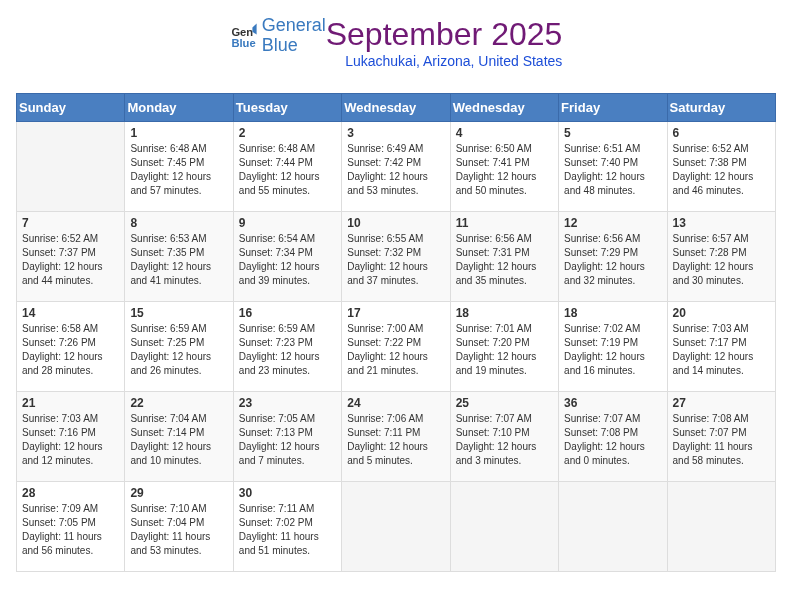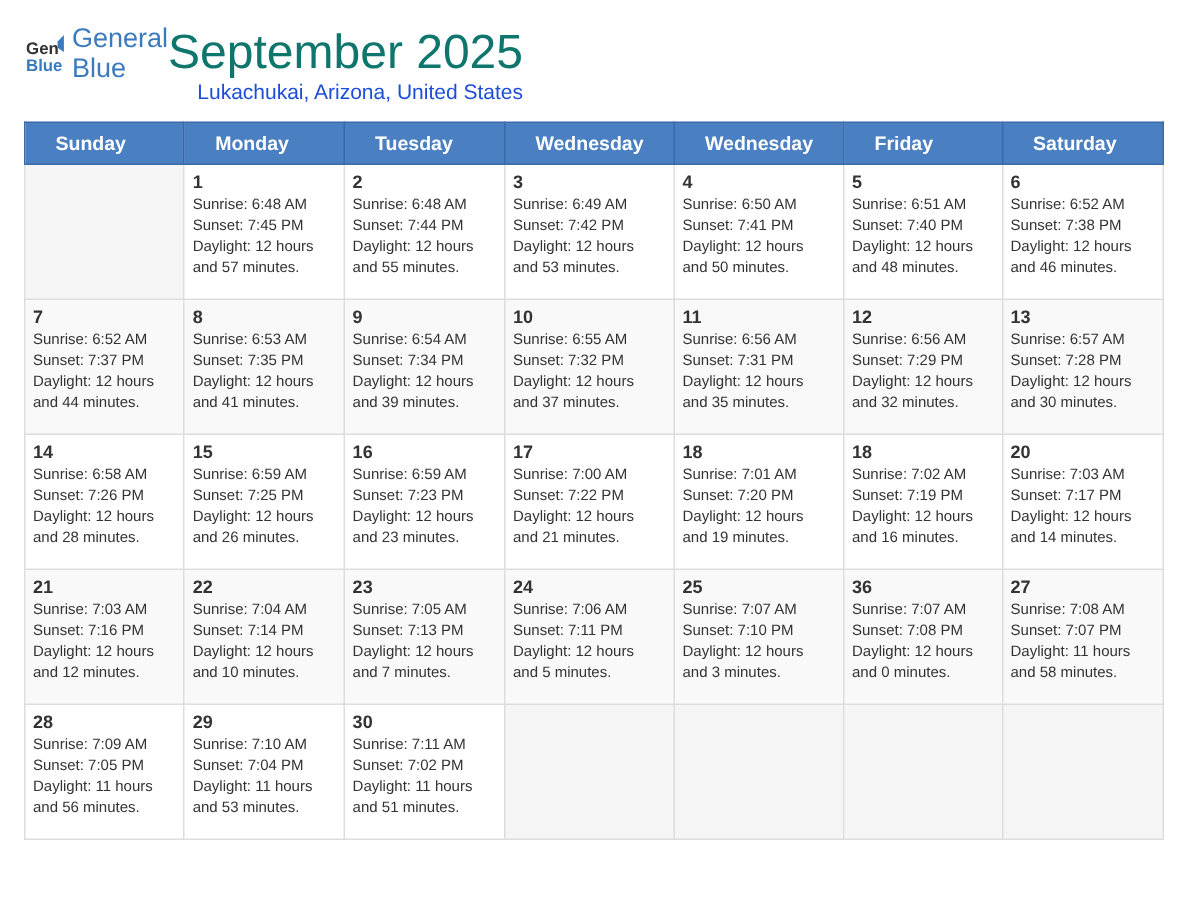--- a/index.html
+++ b/index.html
@@ -5,23 +5,23 @@
     * { box-sizing: border-box; margin: 0; padding: 0; }
     body {
       font-family: Arial, sans-serif;
       background: #fff;
       width: 792px;
       min-height: 612px;
       padding: 16px;
     }
     .header {
       display: flex;
-      justify-content: flex-start;
+      justify-content: center;
       align-items: flex-start;
-      margin-bottom: 12px;
+      margin-bottom: 24px;
     }
     .logo {
       display: flex;
       align-items: center;
       gap: 4px;
     }
     .logo-text {
       font-size: 18px;
       font-weight: normal;
       color: #333;
@@ -33,37 +33,37 @@
     .logo-icon {
       width: 28px;
       height: 28px;
     }
     .title-block {
       text-align: right;
     }
     .month-title {
       font-size: 32px;
       font-weight: normal;
-      color: #0f766e;
+      color: #701a75;
     }
     .subtitle {
       font-size: 14px;
       color: #1d4ed8;
     }
     table {
       width: 100%;
       border-collapse: collapse;
       border: 1px solid #ccc;
     }
     thead tr th {
       background-color: #4a7fc1;
       color: #fff;
       font-size: 13px;
       font-weight: bold;
-      padding: 6px 20px;
+      padding: 6px 2px;
       text-align: left;
       border: 1px solid #3a6aaa;
     }
     tbody tr td {
       vertical-align: top;
       border: 1px solid #ddd;
       padding: 4px 5px;
       font-size: 10.5px;
       color: #333;
       background: #fff;

